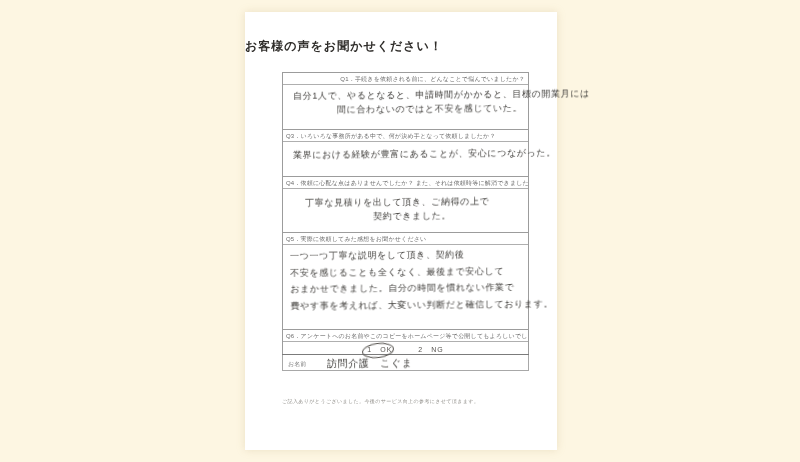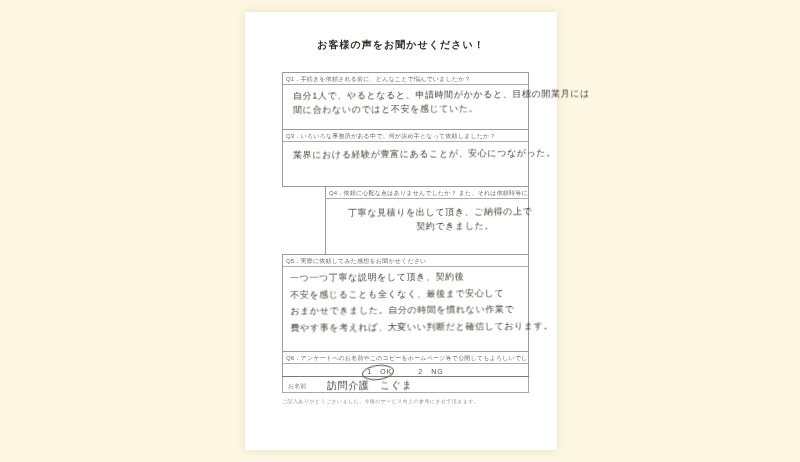--- a/index.html
+++ b/index.html
@@ -10,21 +10,21 @@
     overflow:hidden;
     font-family:"Liberation Sans", sans-serif;
   }
   .page{
     position:absolute;left:245px;top:12px;width:312px;height:438px;
     background:#ffffff;
     box-shadow:0 0 8px rgba(190,170,120,.28);
   }
   .doc-title{
     position:absolute;top:26px;left:0;width:100%;
-    text-align:center;font-size:10px;font-weight:bold;color:#2f2d2a;
+    font-size:12px;font-weight:bold;color:#2f2d2a;
     letter-spacing:1px;
   }
   .form{
     position:absolute;left:37px;top:61px;width:247px;
   }
   .q-box{
     position:relative;
     border:1px solid rgba(96,96,96,.62);
     margin-top:-1px;
     box-sizing:border-box;
@@ -82,37 +82,37 @@
 </style>
 </head>
 <body>
 
 <div class="page">
 
   <div class="doc-title">お客様の声をお聞かせください！</div>
 
   <div class="form">
 
-    <div class="q-box" style="height:58px;">
+    <div class="q-box" style="height:58px;text-align:right;">
       <div class="q-header">Q1．手続きを依頼される前に、どんなことで悩んでいましたか？</div>
       <div class="answer hw">
         <div class="hw-line">自分1人で、やるとなると、申請時間がかかると、目標の開業月には</div>
         <div class="hw-line">間に合わないのではと不安を感じていた。</div>
       </div>
     </div>
 
 
-    <div class="q-box" style="height:58px;">
+    <div class="q-box" style="height:48px;">
       <div class="q-header">Q3．いろいろな事務所がある中で、何が決め手となって依頼しましたか？</div>
       <div class="answer hw" style="padding-top:6px;">
         <div class="hw-line">業界における経験が豊富にあることが、安心につながった。</div>
       </div>
     </div>
 
-    <div class="q-box" style="height:69px;margin-left:43px;">
+    <div class="q-box" style="height:57px;">
       <div class="q-header">Q4．依頼に心配な点はありませんでしたか？ また、それは依頼時等に解消できましたか？</div>
       <div class="answer hw" style="padding-top:7px;padding-left:22px;">
         <div class="hw-line">丁寧な見積りを出して頂き、ご納得の上で</div>
         <div class="hw-line indent2">契約できました。</div>
       </div>
     </div>
 
     <div class="q-box q5" style="height:98px;">
       <div class="q-header">Q5．実際に依頼してみた感想をお聞かせください</div>
       <div class="answer hw" style="padding-top:3px;padding-left:7px;">

